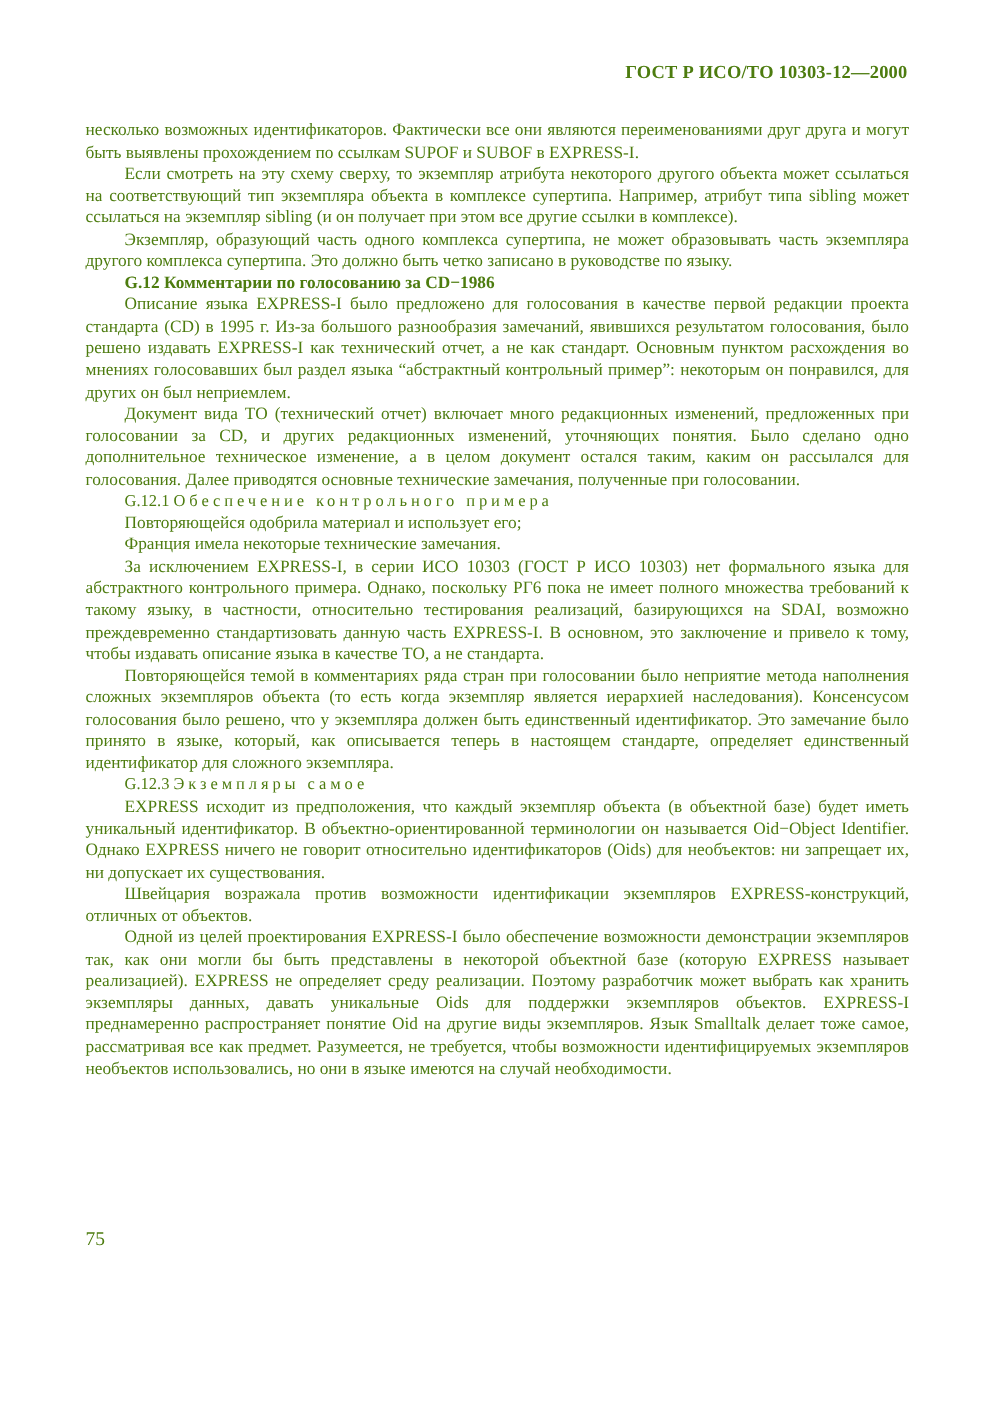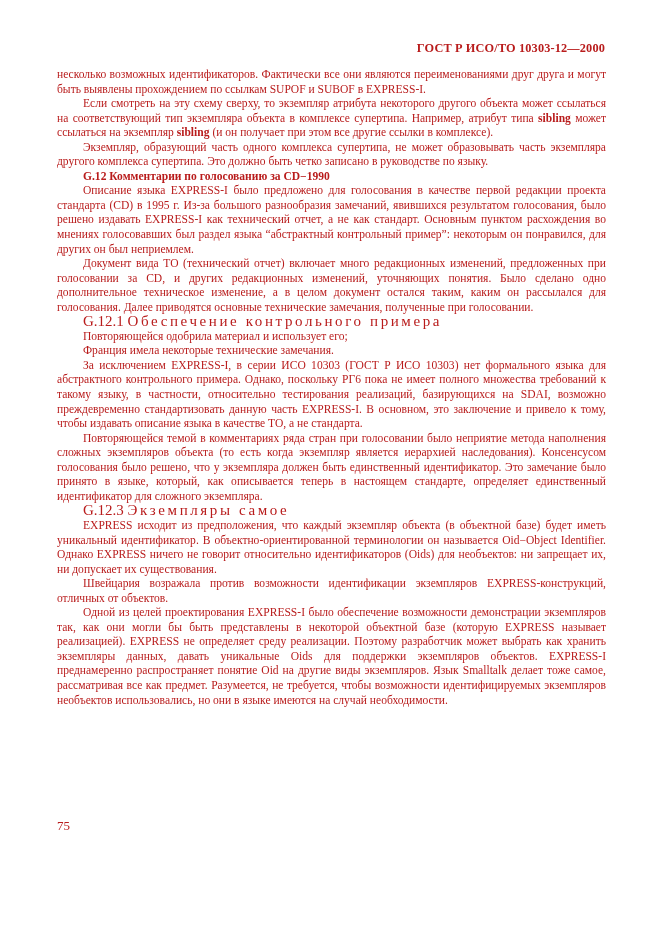--- a/index.html
+++ b/index.html
@@ -6,38 +6,38 @@
     margin: 0;
     padding: 0;
     background: #ffffff;
   }
   .page {
     position: relative;
     width: 661px;
     height: 936px;
     background: #ffffff;
     font-family: "Liberation Serif", "DejaVu Serif", serif;
-    color: #b91c1c;
+    color: #4d7c0f;
     overflow: hidden;
     box-sizing: border-box;
   }
   .running-header {
     position: absolute;
     top: 41px;
     left: 57px;
     right: 56px;
     text-align: right;
     font-weight: bold;
     font-size: 12.3px;
     letter-spacing: 0.15px;
     white-space: nowrap;
   }
   .body-col {
     position: absolute;
-    top: 67px;
+    top: 80px;
     left: 57px;
     width: 549px;
     font-size: 11.55px;
     line-height: 14.55px;
     text-align: justify;
     text-justify: inter-word;
   }
   p.para {
     margin: 0;
     text-indent: 26px;
@@ -49,32 +49,32 @@
   h4.head-bold {
     margin: 0;
     font-size: 11.55px;
     line-height: 14.55px;
     font-weight: bold;
     text-indent: 26px;
     text-align: left;
   }
   h5.head-spaced {
     margin: 0;
-    font-size: 15px;
+    font-size: 11px;
     line-height: 14.55px;
     font-weight: normal;
     text-indent: 26px;
     text-align: left;
     white-space: nowrap;
   }
   h5.head-spaced .sp {
     letter-spacing: 2.6px;
   }
   .bold-inline {
-    font-weight: bold;
+    font-weight: normal;
   }
   .folio {
     position: absolute;
     left: 57px;
     right: 56px;
     top: 818px;
     text-align: left;
     font-size: 13px;
   }
 </style>
@@ -86,21 +86,21 @@
   <div class="running-header">ГОСТ Р ИСО/ТО 10303-12—2000</div>
 
   <div class="body-col">
 
     <p class="para noindent">несколько возможных идентификаторов. Фактически все они являются переименованиями друг друга и могут быть выявлены прохождением по ссылкам SUPOF и SUBOF в EXPRESS-I.</p>
 
     <p class="para"><span>Если смотреть на эту схему сверху, то экземпляр атрибута некоторого другого объекта может ссылаться на соответствующий тип экземпляра объекта в комплексе супертипа. Например, атрибут типа </span><span class="bold-inline">sibling</span><span> может ссылаться на экземпляр </span><span class="bold-inline">sibling</span><span> (и он получает при этом все другие ссылки в комплексе).</span></p>
 
     <p class="para">Экземпляр, образующий часть одного комплекса супертипа, не может образовывать часть экземпляра другого комплекса супертипа. Это должно быть четко записано в руководстве по языку.</p>
 
-    <h4 class="head-bold">G.12 Комментарии по голосованию за CD−1990</h4>
+    <h4 class="head-bold">G.12 Комментарии по голосованию за CD−1986</h4>
 
     <p class="para">Описание языка EXPRESS-I было предложено для голосования в качестве первой редакции проекта стандарта (CD) в 1995 г. Из-за большого разнообразия замечаний, явившихся результатом голосования, было решено издавать EXPRESS-I как технический отчет, а не как стандарт. Основным пунктом расхождения во мнениях голосовавших был раздел языка “абстрактный контрольный пример”: некоторым он понравился, для других он был неприемлем.</p>
 
     <p class="para">Документ вида ТО (технический отчет) включает много редакционных изменений, предложенных при голосовании за CD, и других редакционных изменений, уточняющих понятия. Было сделано одно дополнительное техническое изменение, а в целом документ остался таким, каким он рассылался для голосования. Далее приводятся основные технические замечания, полученные при голосовании.</p>
 
     <h5 class="head-spaced"><span>G.12.1 </span><span class="sp">Обеспечение контрольного примера</span></h5>
 
     <p class="para">Повторяющейся одобрила материал и использует его;</p>
 
     <p class="para">Франция имела некоторые технические замечания.</p>

